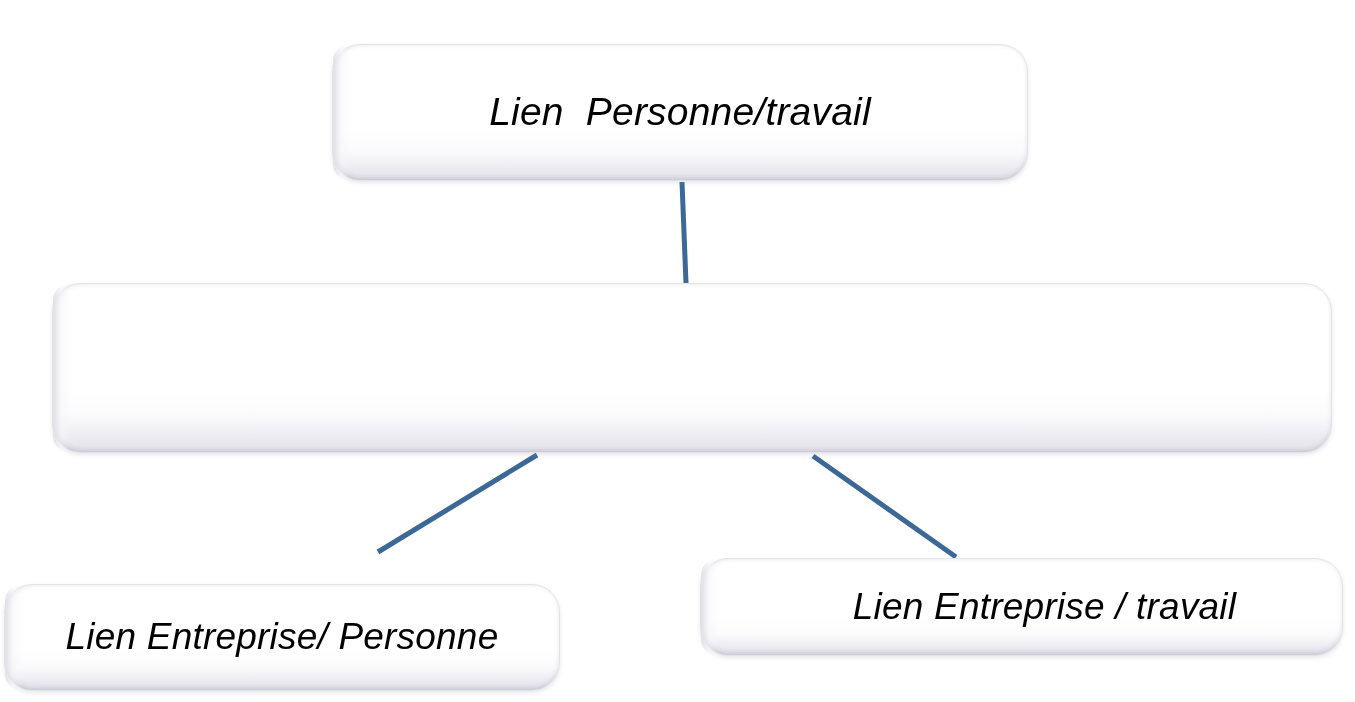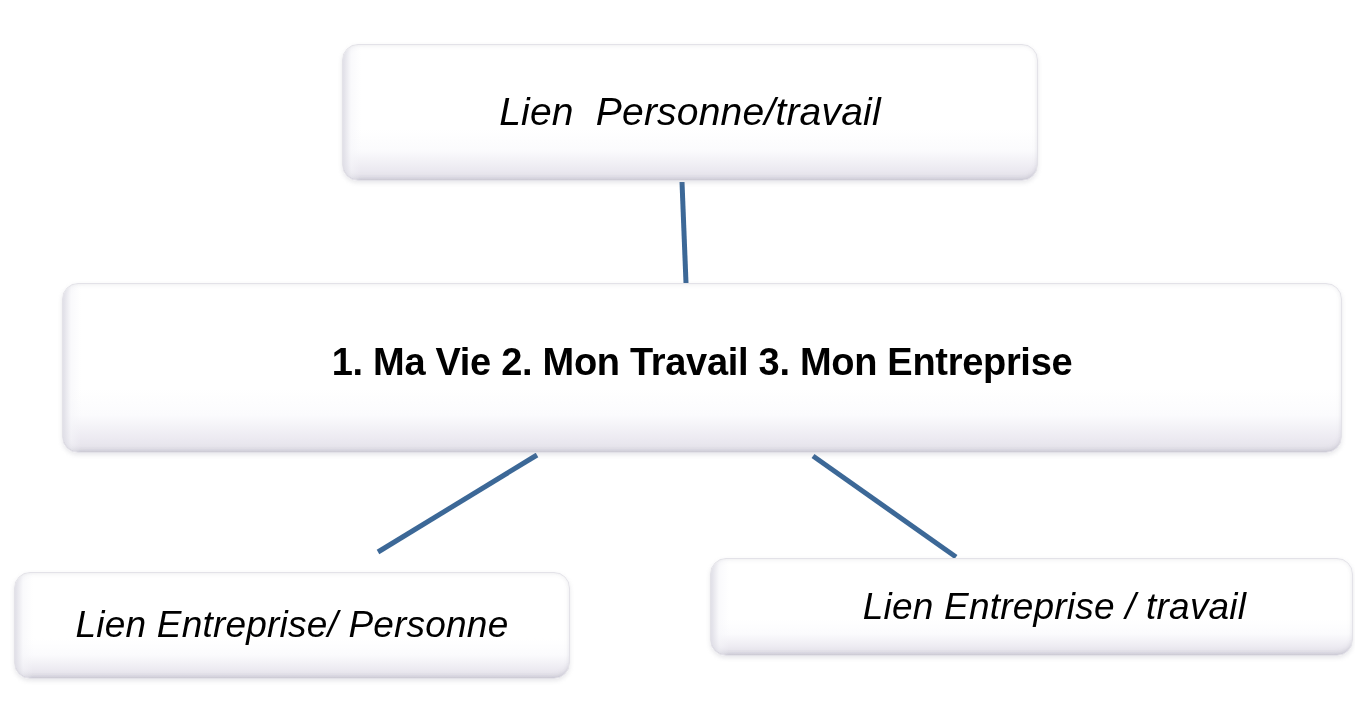--- a/index.html
+++ b/index.html
@@ -27,40 +27,39 @@
     width: 1355px;
     height: 702px;
     z-index: 1;
   }
 
   
   .node {
     position: absolute;
     z-index: 2;
     box-sizing: border-box;
-    border-radius: 16px;
+    border-radius: 28px;
     background:
       linear-gradient(to bottom,
         #ffffff 0%,
         #ffffff 62%,
         #fbfbfd 78%,
         #eceaf1 92%,
         #e4e2ea 100%);
     border: 1px solid #e3e2e8;
     box-shadow:
       inset 2px 0 6px -2px rgba(120,120,140,0.30),
       inset 0 -3px 7px -3px rgba(120,120,140,0.30),
       0 2px 4px rgba(150,150,165,0.22);
     display: flex;
     flex-direction: column;
     align-items: center;
     justify-content: center;
     text-align: center;
     color: #000000;
-    margin-left: 10px;
   }
 
   
   .node::before {
     content: "";
     position: absolute;
     left: 0; top: 0; bottom: 0;
     width: 18px;
     border-radius: 16px 0 0 16px;
     background: linear-gradient(to right,
@@ -78,21 +77,21 @@
   }
   #node-middle {
     left: 52px;
     top: 283px;
     width: 1280px;
     height: 170px;
     padding: 0 28px;
   }
   #node-bottom-left {
     left: 4px;
-    top: 572px;
+    top: 584px;
     width: 556px;
     height: 107px;
   }
   #node-bottom-right {
     left: 700px;
     top: 558px;
     width: 643px;
     height: 98px;
     padding-left: 46px;
   }
@@ -136,21 +135,20 @@
     <line x1="682" y1="182" x2="686" y2="283" stroke="#3c6897" stroke-width="5" stroke-linecap="butt"></line>
     <line x1="537" y1="455" x2="378" y2="552" stroke="#3c6897" stroke-width="5" stroke-linecap="butt"></line>
     <line x1="813" y1="456" x2="956" y2="557" stroke="#3c6897" stroke-width="5" stroke-linecap="butt"></line>
   </svg>
 
   <div class="node" id="node-top">
     <span class="label-italic">Lien  Personne/travail</span>
   </div>
 
   <div class="node" id="node-middle">
-    <span class="node-title">1. Ma Vie 2. Mon Travail 3. Mon Entreprise</span>
   </div>
 
   <div class="node" id="node-bottom-left">
     <span class="label-italic">Lien Entreprise/ Personne</span>
   </div>
 
   <div class="node" id="node-bottom-right">
     <span class="label-italic">Lien Entreprise / travail</span>
   </div>
 

